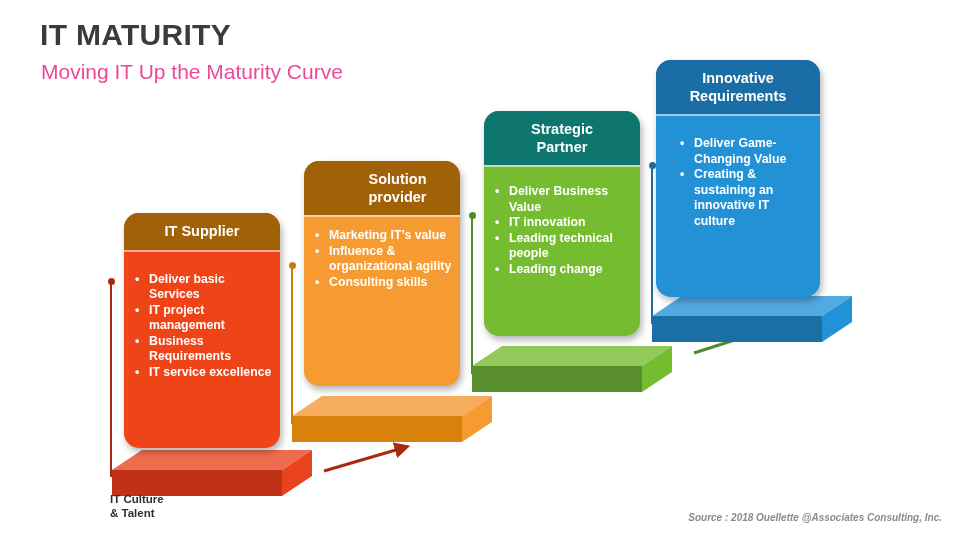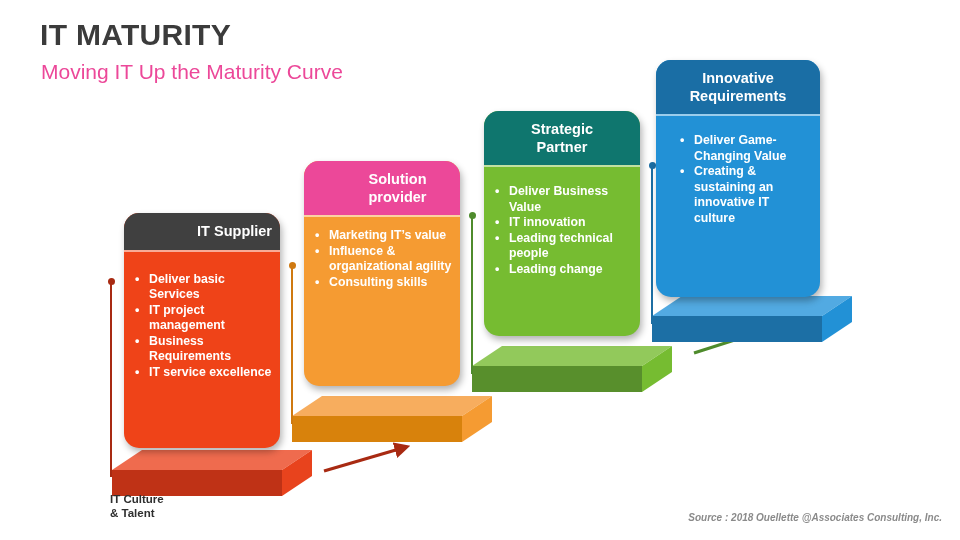--- a/index.html
+++ b/index.html
@@ -202,34 +202,34 @@
 
   <div class="stem" style="left:471px; top:215px; height:159px; background:#4e8b2c;">
     <span class="dot" style="background:#4e8b2c;"></span>
   </div>
 
   <div class="stem" style="left:651px; top:165px; height:159px; background:#1d6ea3;">
     <span class="dot" style="background:#1d6ea3;"></span>
   </div>
 
   <div class="card" style="left:124px; top:213px; width:156px; height:235px; background:#ef4318;">
-    <div class="hdr" style="background:#404040;text-align:right;">IT Supplier</div>
+    <div class="hdr" style="background:#a16207;">IT Supplier</div>
     <div class="hdr-rule"></div>
     <div class="body" style="padding:20px 8px 0 9px;">
       <ul>
         <li>Deliver basic Services</li>
         <li>IT project management</li>
         <li>Business Requirements</li>
         <li>IT service excellence</li>
       </ul>
     </div>
   </div>
 
   <div class="card" style="left:304px; top:161px; width:156px; height:225px; background:#f59b32;">
-    <div class="hdr" style="background:#ec4899;padding-left:39px;">Solution
+    <div class="hdr" style="background:#a16207;padding-left:39px;">Solution
 provider</div>
     <div class="hdr-rule"></div>
     <div class="body" style="padding:11px 8px 0 9px;">
       <ul>
         <li>Marketing IT’s value</li>
         <li>Influence &amp; organizational agility</li>
         <li>Consulting skills</li>
       </ul>
     </div>
   </div>
@@ -245,21 +245,21 @@
         <li>Leading technical people</li>
         <li>Leading change</li>
       </ul>
     </div>
   </div>
 
   <div class="card" style="left:656px; top:60px; width:164px; height:237px; background:#2291d6;">
     <div class="hdr" style="background:#1a6ea5;">Innovative
 Requirements</div>
     <div class="hdr-rule"></div>
-    <div class="body" style="padding:17px 10px 0 22px;">
+    <div class="body" style="padding:8px 10px 0 22px;margin-top:12px;">
       <ul>
         <li>Deliver Game-Changing Value</li>
         <li>Creating &amp; sustaining an innovative IT culture</li>
       </ul>
     </div>
   </div>
 
   <div id="base-label">IT Culture
 &amp; Talent</div>
   <div id="source-note">Source : 2018 Ouellette @Associates Consulting, Inc.</div>

